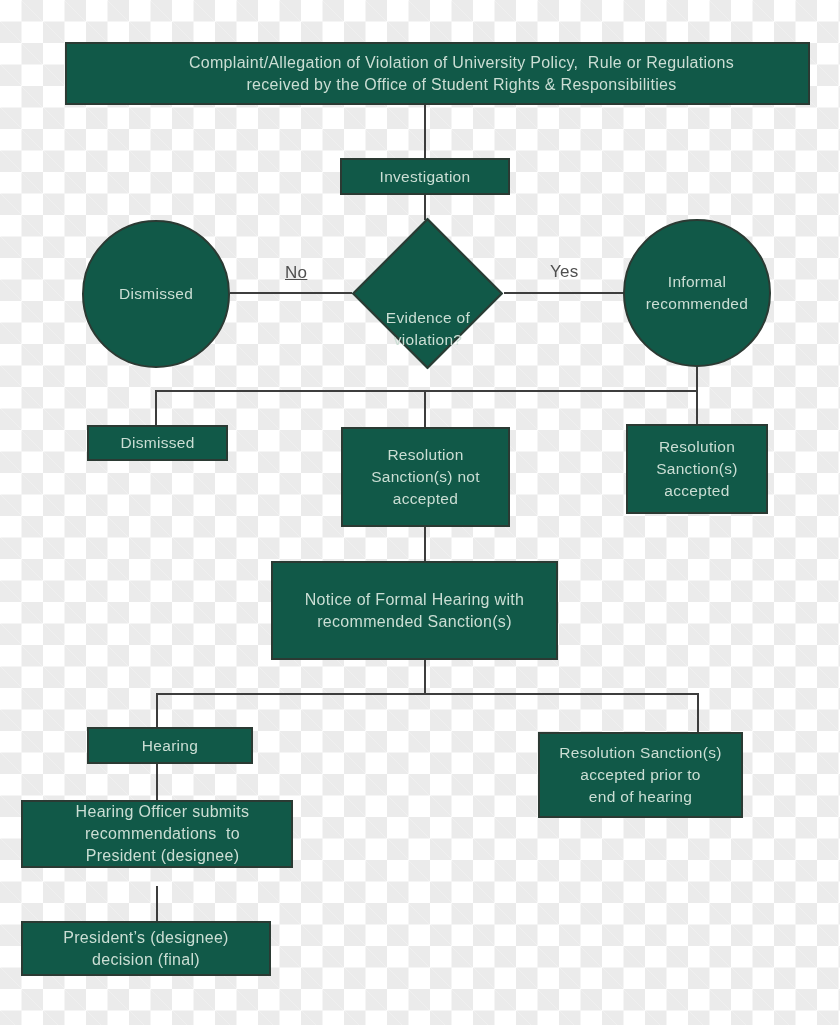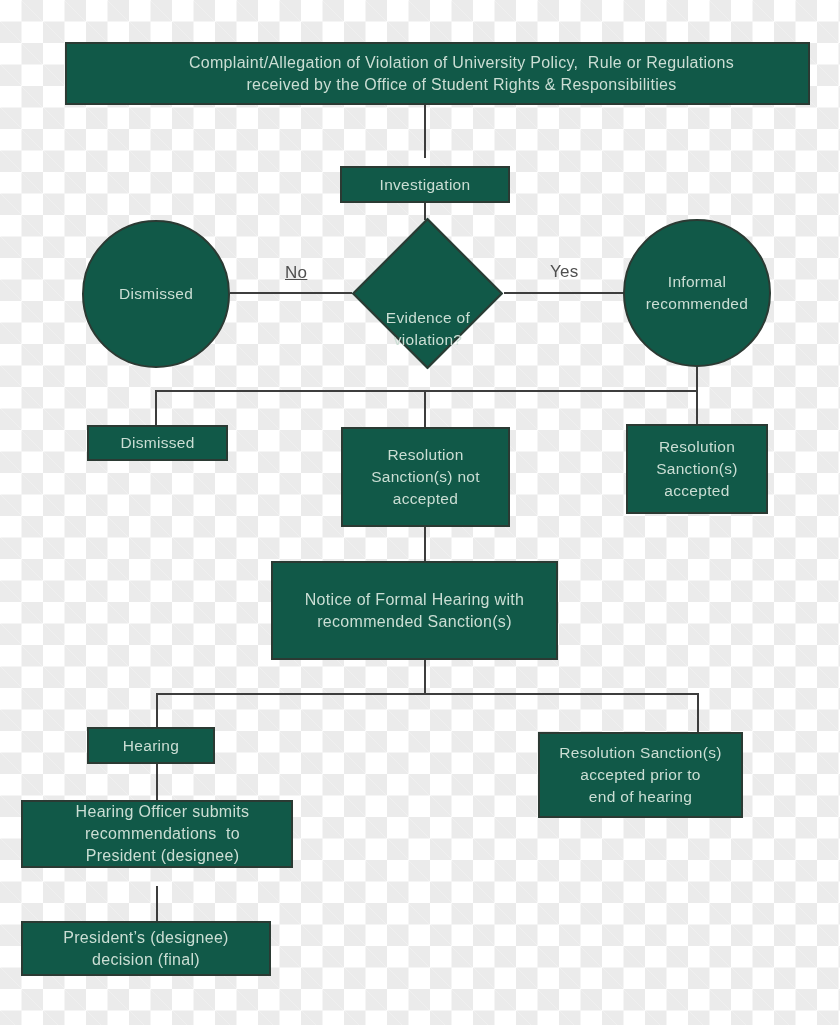--- a/index.html
+++ b/index.html
@@ -77,21 +77,21 @@
   <div class="line" style="left:156px;top:886px;width:2px;height:35px;"></div>
 
   <div class="edge-label" style="left:285px;top:264px;text-decoration:underline;">No</div>
   <div class="edge-label" style="left:538px;top:263px;padding-left:12px;">Yes</div>
 
   <div class="node" style="left:65px;top:42px;width:745px;height:63px;font-size:16px;padding-left:48px;">
     <span class="bline">Complaint/Allegation of Violation of University Policy,  Rule or Regulations</span>
     <span class="bline">received by the Office of Student Rights &amp; Responsibilities</span>
   </div>
 
-  <div class="node" style="left:340px;top:158px;width:170px;height:37px;margin-top:8px;">
+  <div class="node" style="left:340px;top:158px;width:170px;height:37px;">
     <span class="bline">Investigation</span>
   </div>
 
   <div class="diamond" style="left:374px;top:240px;width:107px;height:107px;"></div>
   <div class="diamond-label" style="left:352px;top:270px;width:152px;height:46px;">
     <span class="bline">Evidence of</span>
     <span class="bline">violation?</span>
   </div>
 
   <div class="node circle" style="left:82px;top:220px;width:148px;height:148px;">
@@ -117,21 +117,21 @@
     <span class="bline">Resolution</span>
     <span class="bline">Sanction(s)</span>
     <span class="bline">accepted</span>
   </div>
 
   <div class="node" style="left:271px;top:561px;width:287px;height:99px;font-size:16px;">
     <span class="bline">Notice of Formal Hearing with</span>
     <span class="bline">recommended Sanction(s)</span>
   </div>
 
-  <div class="node" style="left:87px;top:727px;width:128px;height:37px;">
+  <div class="node" style="left:87px;top:727px;width:166px;height:37px;">
     <span class="bline">Hearing</span>
   </div>
 
   <div class="node" style="left:538px;top:732px;width:205px;height:86px;">
     <span class="bline">Resolution Sanction(s)</span>
     <span class="bline">accepted prior to</span>
     <span class="bline">end of hearing</span>
   </div>
 
   <div class="node" style="left:21px;top:800px;width:272px;height:68px;font-size:16px;padding-left:11px;">

